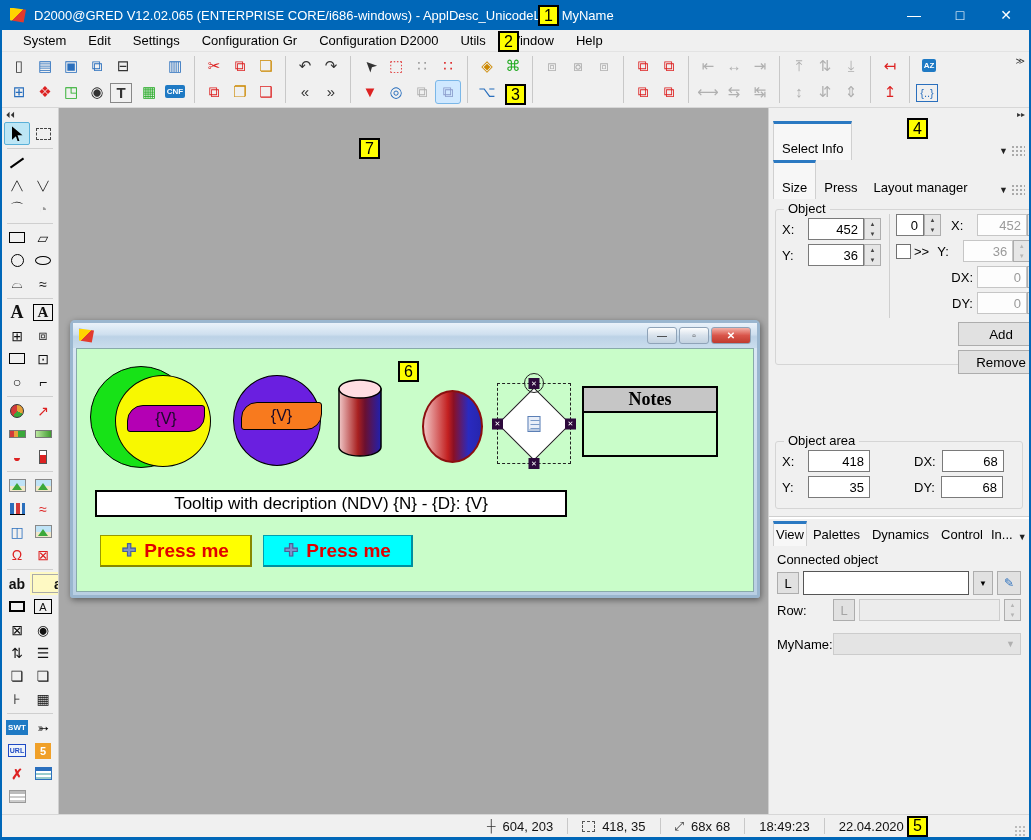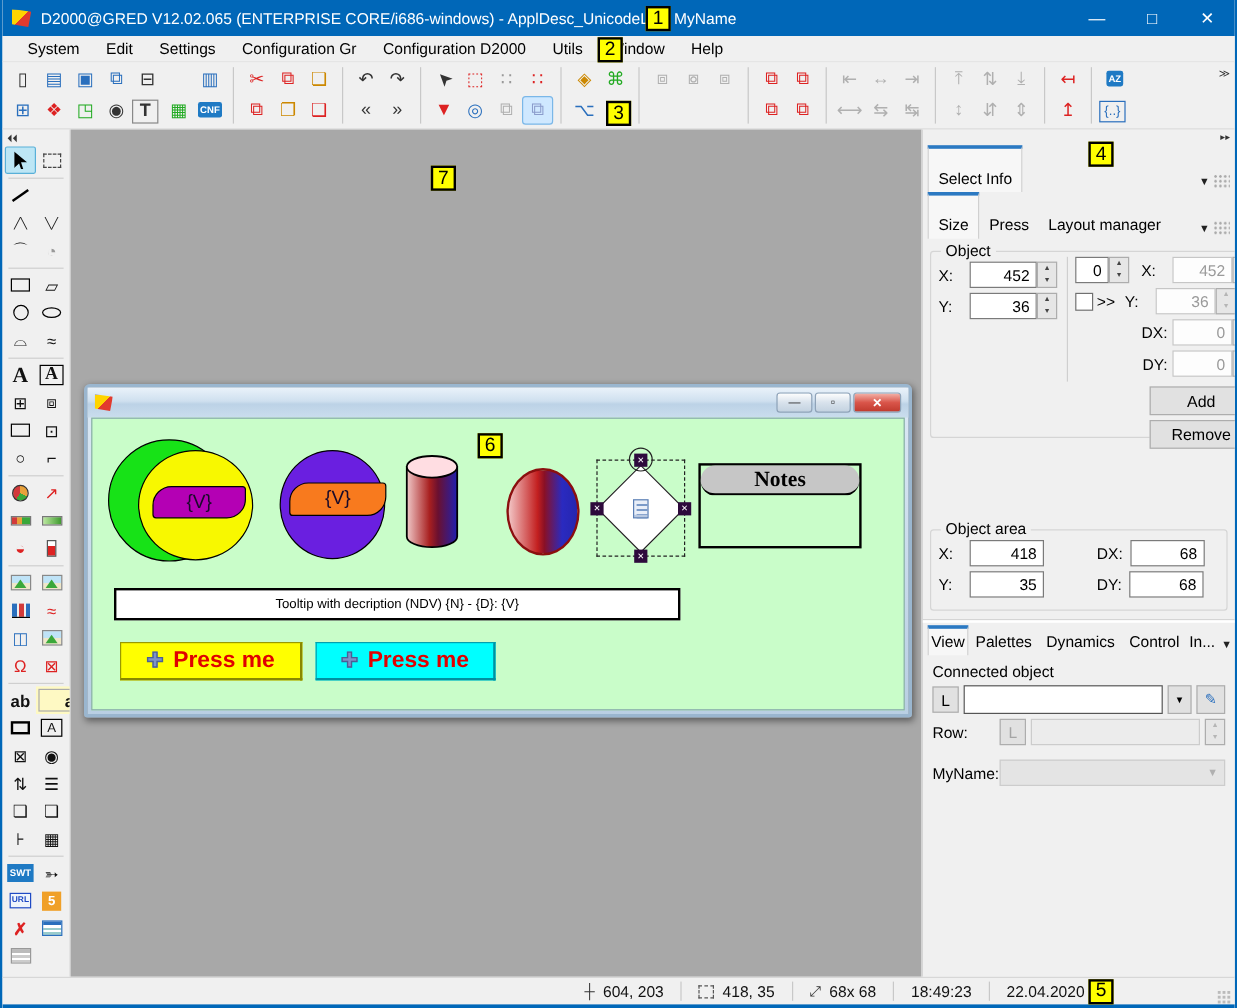--- a/index.html
+++ b/index.html
@@ -104,23 +104,23 @@
   .handle.l { left:-6px; top:50%; transform:translateY(-50%); }
   .handle.r { right:-6px; top:50%; transform:translateY(-50%); }
   .handle-ring { position:absolute; left:50%; top:-11px; transform:translateX(-50%); width:20px; height:20px;
       border:1.5px solid #222; border-radius:50%; }
   .doc-icon { position:absolute; left:50%; top:50%; transform:translate(-50%,-50%); width:13px; height:16px;
       background:#e8eef8; border:1.5px solid #5b7fb5; box-shadow:inset 0 -2px 0 #b8c8e0;
       background-image:repeating-linear-gradient(#7a9ac8 0 1.5px, transparent 1.5px 4px); background-size:9px 12px;
       background-position:2px 3px; background-repeat:no-repeat; }
   .notes-table { left:505px; top:37px; width:136px; height:71px; border:2px solid #000; }
   .notes-header { height:25px; background:#c6c6c6; border-bottom:2px solid #000; display:flex; align-items:center; justify-content:center;
-      font-family:"Liberation Serif", serif; font-weight:bold; font-size:18px; color:#000;border-radius:12px; }
+      font-family:"Liberation Serif", serif; font-weight:bold; font-size:18px; color:#000; }
   .tooltip-bar { left:18px; top:141px; width:472px; height:27px; background:#fff; border:2px solid #000;
-      display:flex; align-items:center; justify-content:center; font-size:11px; color:#000; }
+      display:flex; align-items:center; justify-content:center; font-size:17px; color:#000; }
   .press-btn { top:186px; height:32px; display:flex; align-items:center; justify-content:center; gap:8px;
       color:#e00000; font-weight:bold; font-size:19px; }
   .press-btn .plus { color:#7d92c8; font-size:17px; -webkit-text-stroke:.5px #4a5f95; }
   .press-yellow { left:23px; width:152px; background:#ffff00; border:1px solid #999900; border-right:2px solid #888800; border-bottom:2px solid #888800; }
   .press-cyan { left:186px; width:150px; background:#00ffff; border:1px solid #00a0b0; border-right:2px solid #0090a0; border-bottom:2px solid #0090a0; }
 
   
   .right-panel { width:261px; background:#f0f0f0; border-left:1px solid #d0d0d0; position:relative; font-size:13px; }
   .rp-topstrip { height:13px; display:flex; justify-content:flex-end; align-items:center; padding-right:4px; font-size:8px; color:#333; }
   .rp-tabrow { display:flex; align-items:flex-end; padding:0 4px; position:relative; }

